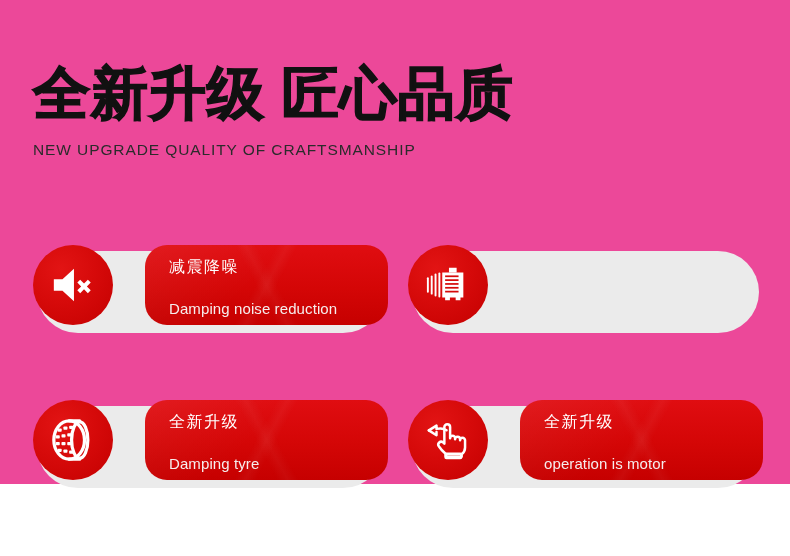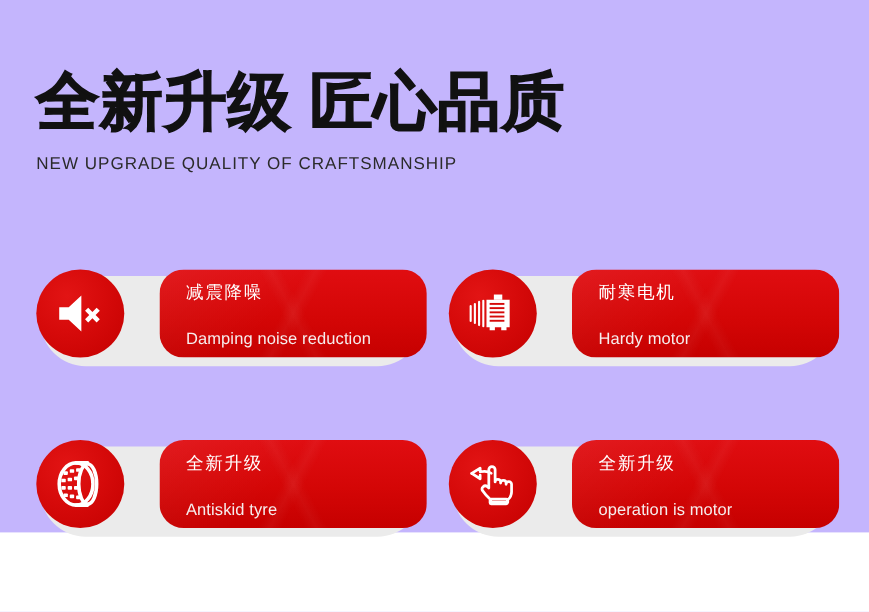--- a/index.html
+++ b/index.html
@@ -12,21 +12,21 @@
     height: 556px;
     font-family: "Liberation Sans", "DejaVu Sans", sans-serif;
     overflow: hidden;
     position: relative;
   }
 
   .page {
     position: relative;
     width: 790px;
     height: 484px;
-    background: #c4b5fd;
+    background: #ec4899;
   }
 
   
   .header {
     position: absolute;
     left: 33px;
     top: 58px;
     width: 720px;
   }
   .title {
@@ -187,24 +187,20 @@
 
           <rect x="21" y="14" width="14" height="1.8" fill="#d60a0a"></rect>
           <rect x="21" y="18" width="14" height="1.8" fill="#d60a0a"></rect>
           <rect x="21" y="22" width="14" height="1.8" fill="#d60a0a"></rect>
           <rect x="21" y="26" width="14" height="1.8" fill="#d60a0a"></rect>
           <rect x="21" y="30" width="14" height="1.8" fill="#d60a0a"></rect>
 
           <rect x="25" y="6" width="8" height="5" fill="#ffffff"></rect>
         </svg>
       </div>
-      <div class="feature-plate">
-        <div class="feature-title-cn">耐寒电机</div>
-        <div class="feature-title-en">Hardy motor</div>
-      </div>
     </div>
 
     <div class="feature">
       <div class="feature-backing"></div>
       <div class="feature-icon-badge">
         <svg viewBox="0 0 48 48" xmlns="http://www.w3.org/2000/svg" aria-hidden="true">
 
           <ellipse cx="20" cy="24" rx="16" ry="20" fill="none" stroke="#ffffff" stroke-width="3.4"></ellipse>
           <ellipse cx="31" cy="24" rx="8.5" ry="19" fill="none" stroke="#ffffff" stroke-width="3.4"></ellipse>
           <path d="M20 4 H31 M20 44 H31" stroke="#ffffff" stroke-width="3.4" stroke-linecap="round"></path>
@@ -220,21 +216,21 @@
             <rect x="12" y="26" width="4.2" height="3.4" rx="0.8"></rect>
             <rect x="18" y="26" width="4.2" height="3.4" rx="0.8"></rect>
             <rect x="8" y="33" width="4.2" height="3.4" rx="0.8"></rect>
             <rect x="14" y="34" width="4.2" height="3.4" rx="0.8"></rect>
             <rect x="20" y="35" width="4.2" height="3.4" rx="0.8"></rect>
           </g>
         </svg>
       </div>
       <div class="feature-plate">
         <div class="feature-title-cn">全新升级</div>
-        <div class="feature-title-en">Antiskid tyre</div>
+        <div class="feature-title-en">Damping tyre</div>
       </div>
     </div>
 
     <div class="feature">
       <div class="feature-backing"></div>
       <div class="feature-icon-badge">
         <svg viewBox="0 0 48 48" xmlns="http://www.w3.org/2000/svg" aria-hidden="true">
 
           <path d="M4 14 L12 9 L12 12.4 C16.5 11.5 20 12 22.5 13.8" fill="none" stroke="#ffffff" stroke-width="2.6" stroke-linecap="round" stroke-linejoin="round"></path>
           <path d="M4 14 L12 19 L12 15.6" fill="none" stroke="#ffffff" stroke-width="2.6" stroke-linecap="round" stroke-linejoin="round"></path>

